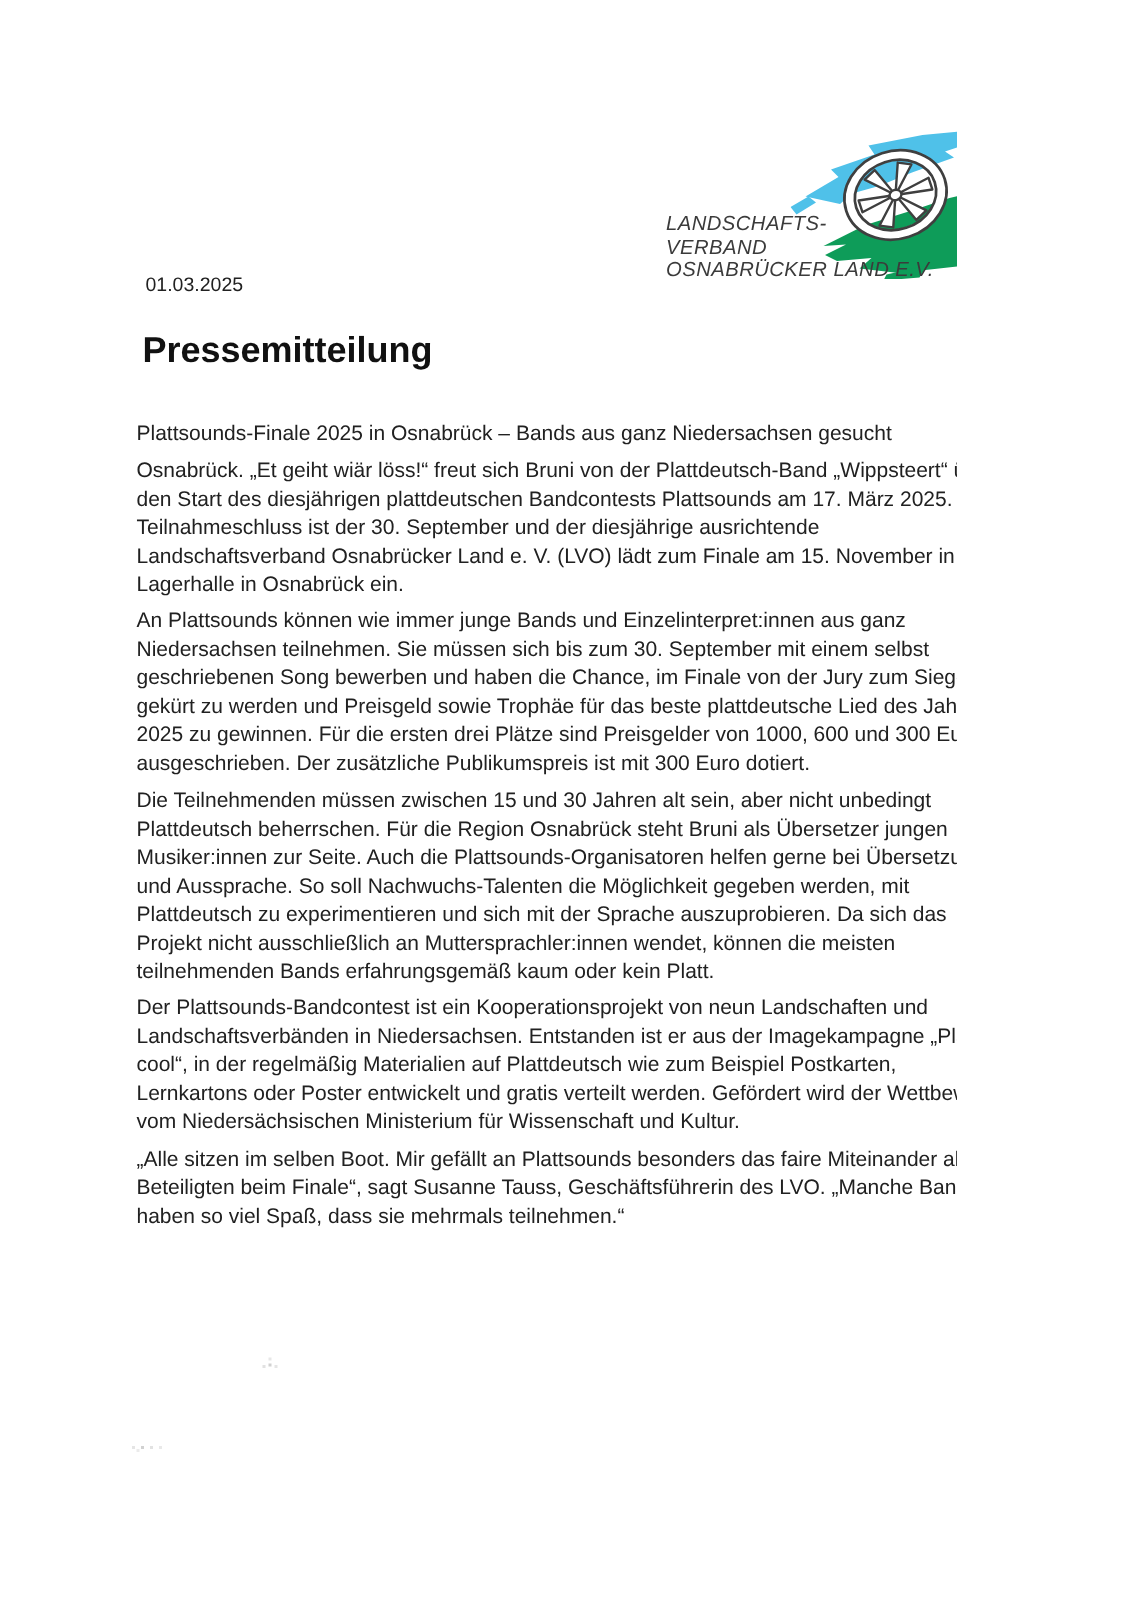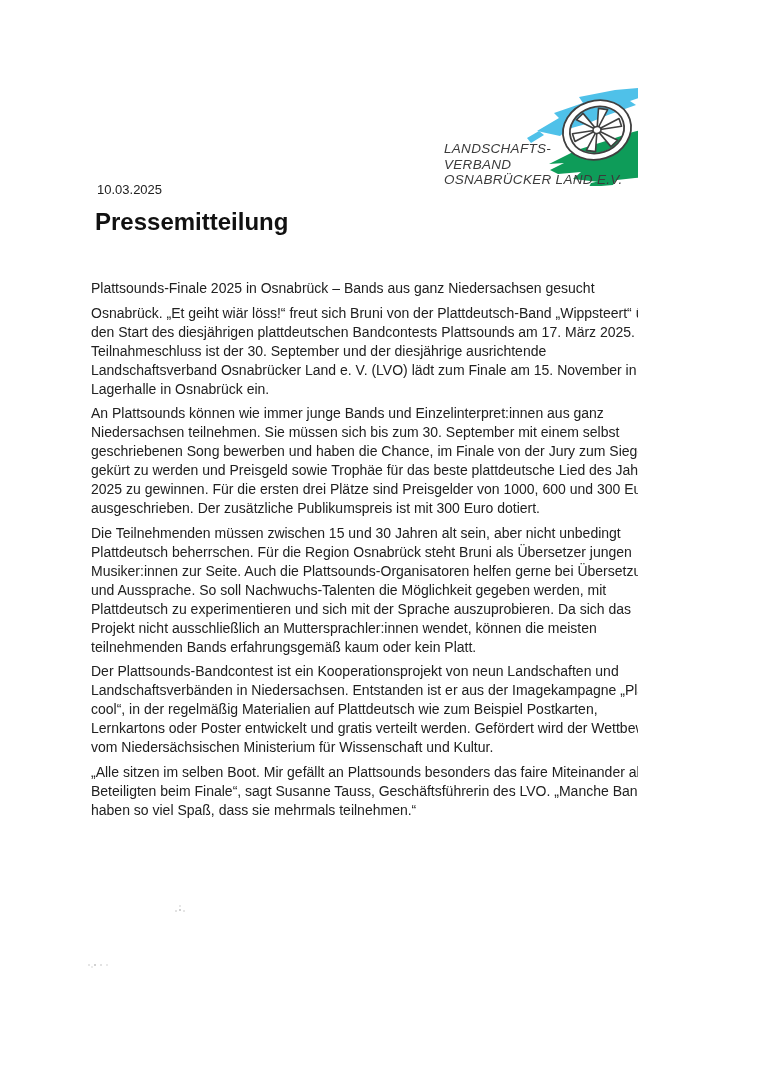--- a/index.html
+++ b/index.html
@@ -40,21 +40,21 @@
   .date {
     position: absolute;
     left: 97px;
     top: 182px;
     font-size: 13px;
     line-height: 16px;
   }
   .title {
     position: absolute;
     left: 95px;
-    top: 208px;
+    top: 220px;
     margin: 0;
     font-size: 24px;
     line-height: 28px;
     font-weight: 700;
     color: #111111;
   }
 
   
   .body-text {
     position: absolute;
@@ -120,21 +120,21 @@
       </g>
     </g>
   </svg>
 
   <div class="logo-text">
     <span>LANDSCHAFTS-</span>
     <span>VERBAND</span>
     <span>OSNABRÜCKER LAND E.V.</span>
   </div>
 
-  <div class="date">10.03.2025</div>
+  <div class="date">01.03.2025</div>
 
   <h1 class="title">Pressemitteilung</h1>
 
   <div class="body-text">
     <p class="subject">Plattsounds-Finale 2025 in Osnabrück – Bands aus ganz Niedersachsen gesucht</p>
     <p>Osnabrück. „Et geiht wiär löss!“ freut sich Bruni von der Plattdeutsch-Band „Wippsteert“ über
 den Start des diesjährigen plattdeutschen Bandcontests Plattsounds am 17. März 2025.
 Teilnahmeschluss ist der 30. September und der diesjährige ausrichtende
 Landschaftsverband Osnabrücker Land e. V. (LVO) lädt zum Finale am 15. November in der
 Lagerhalle in Osnabrück ein.</p>

